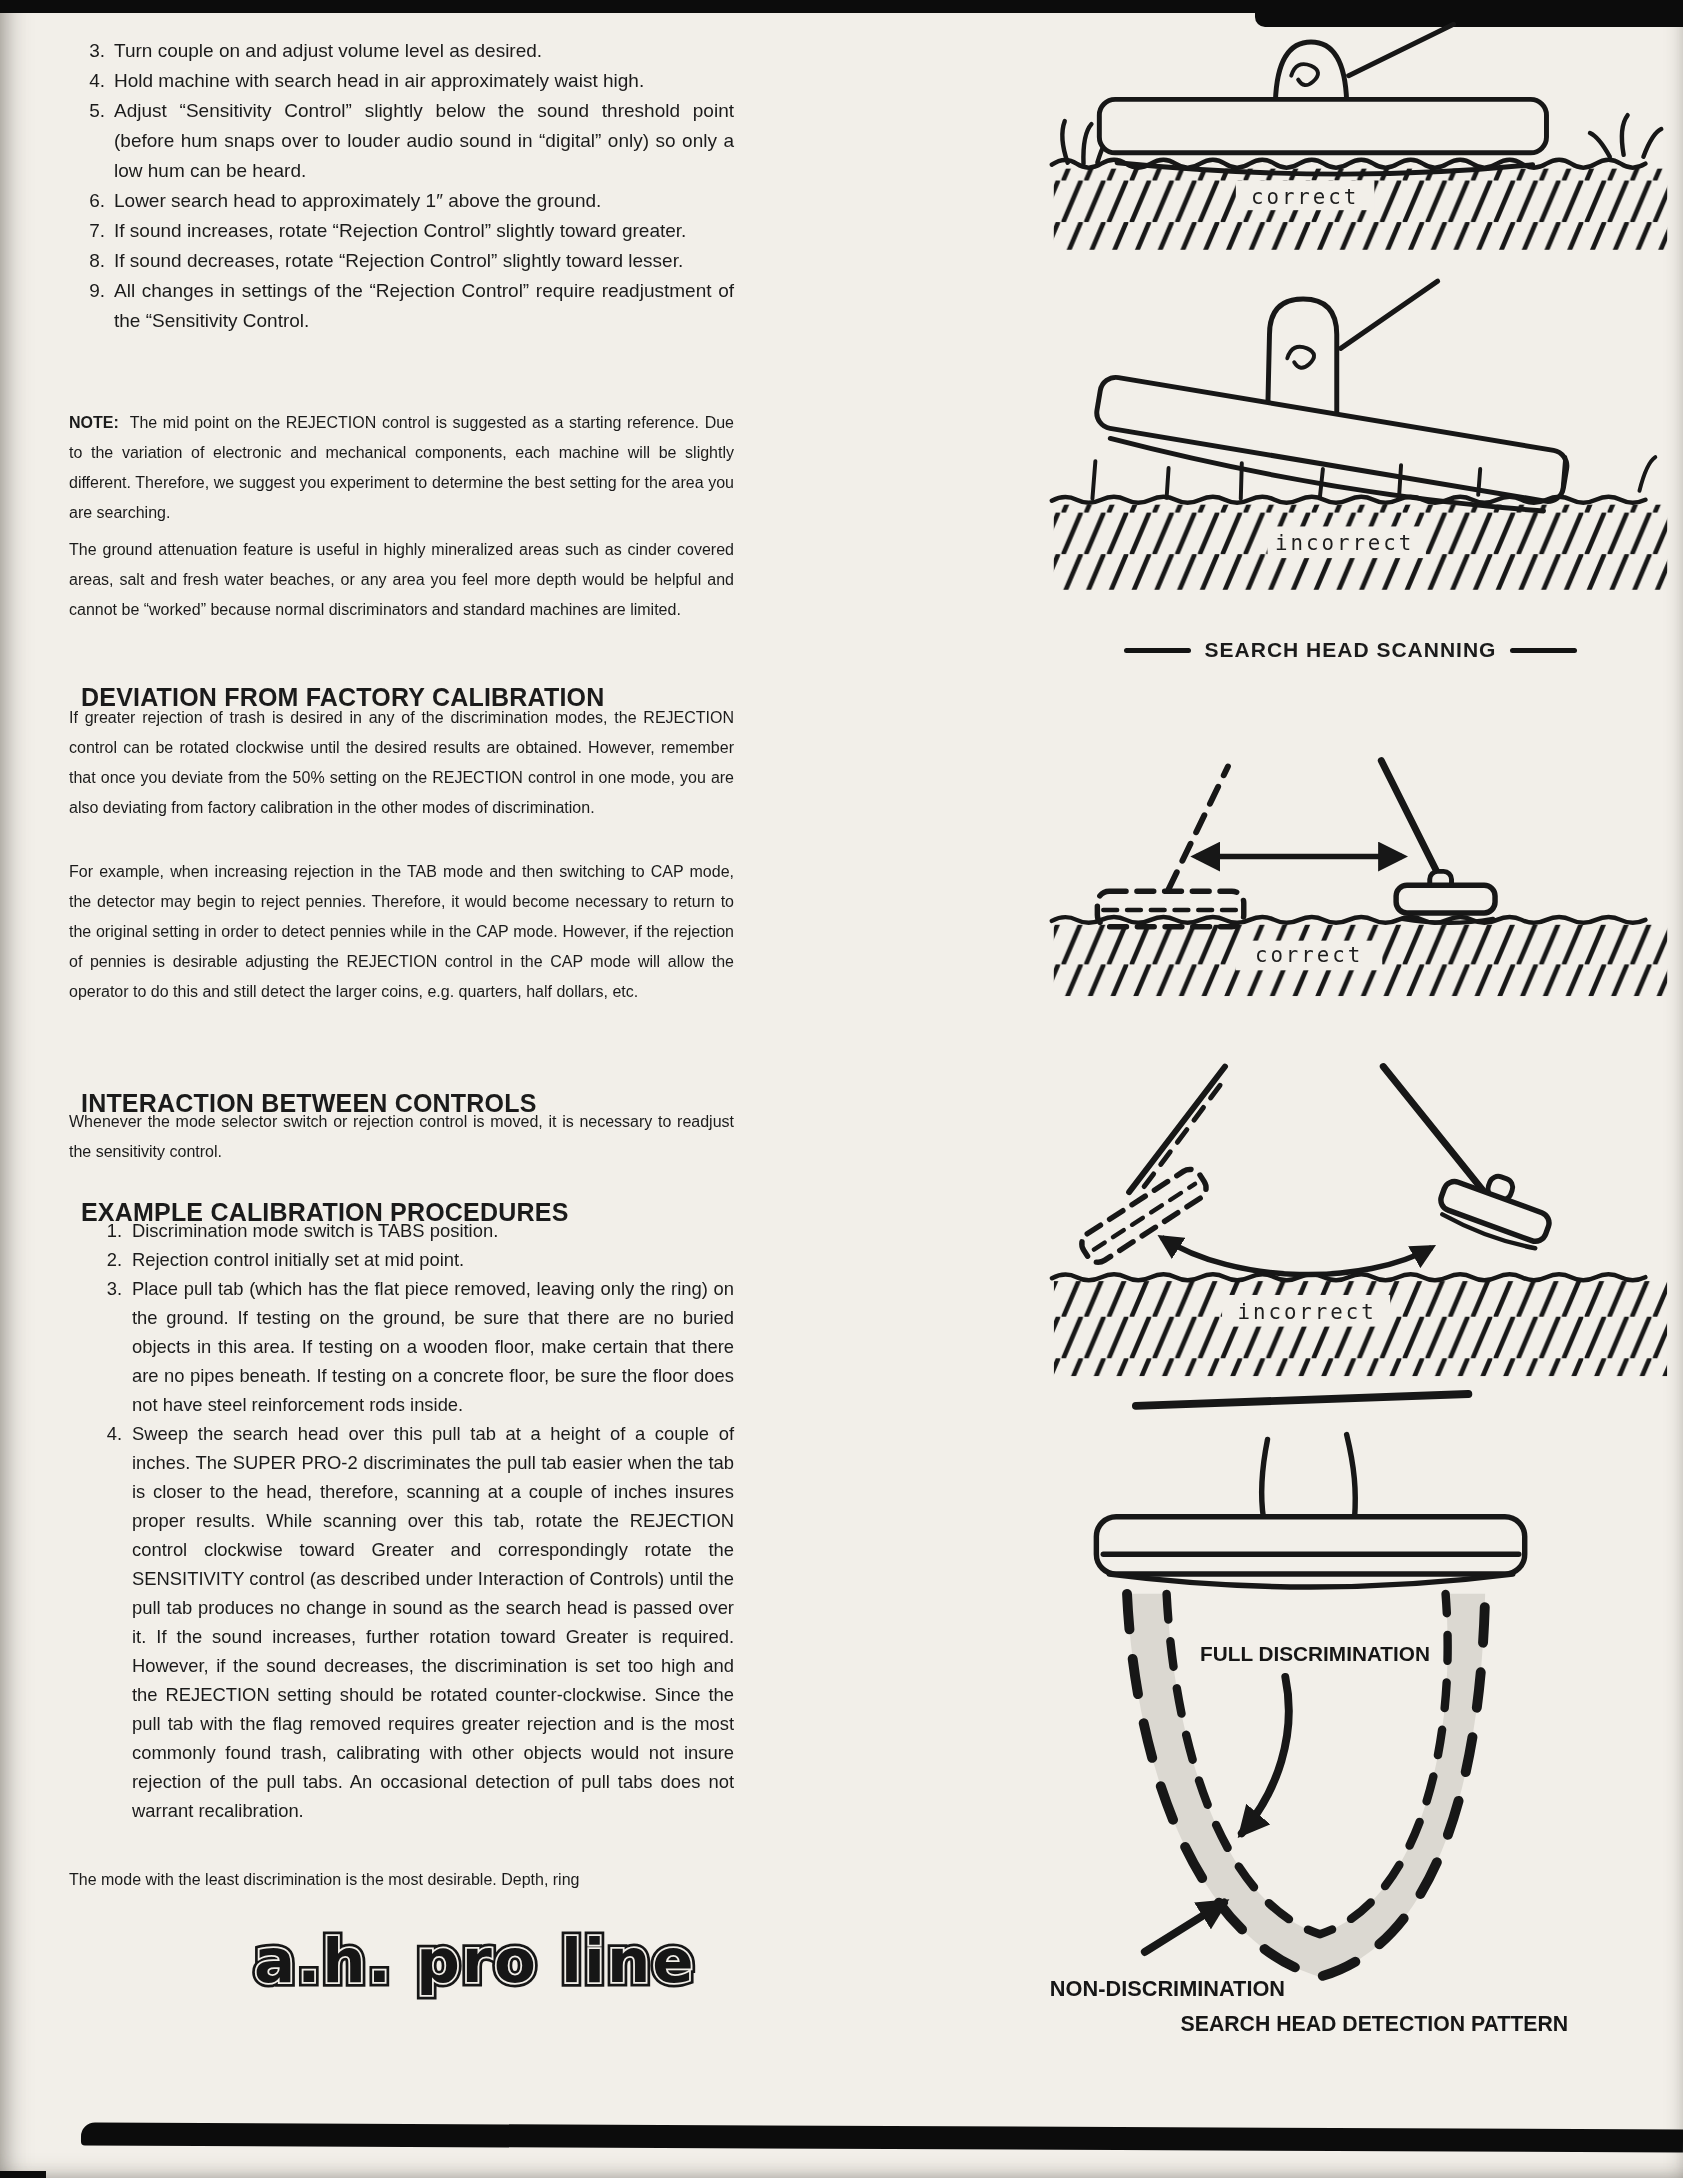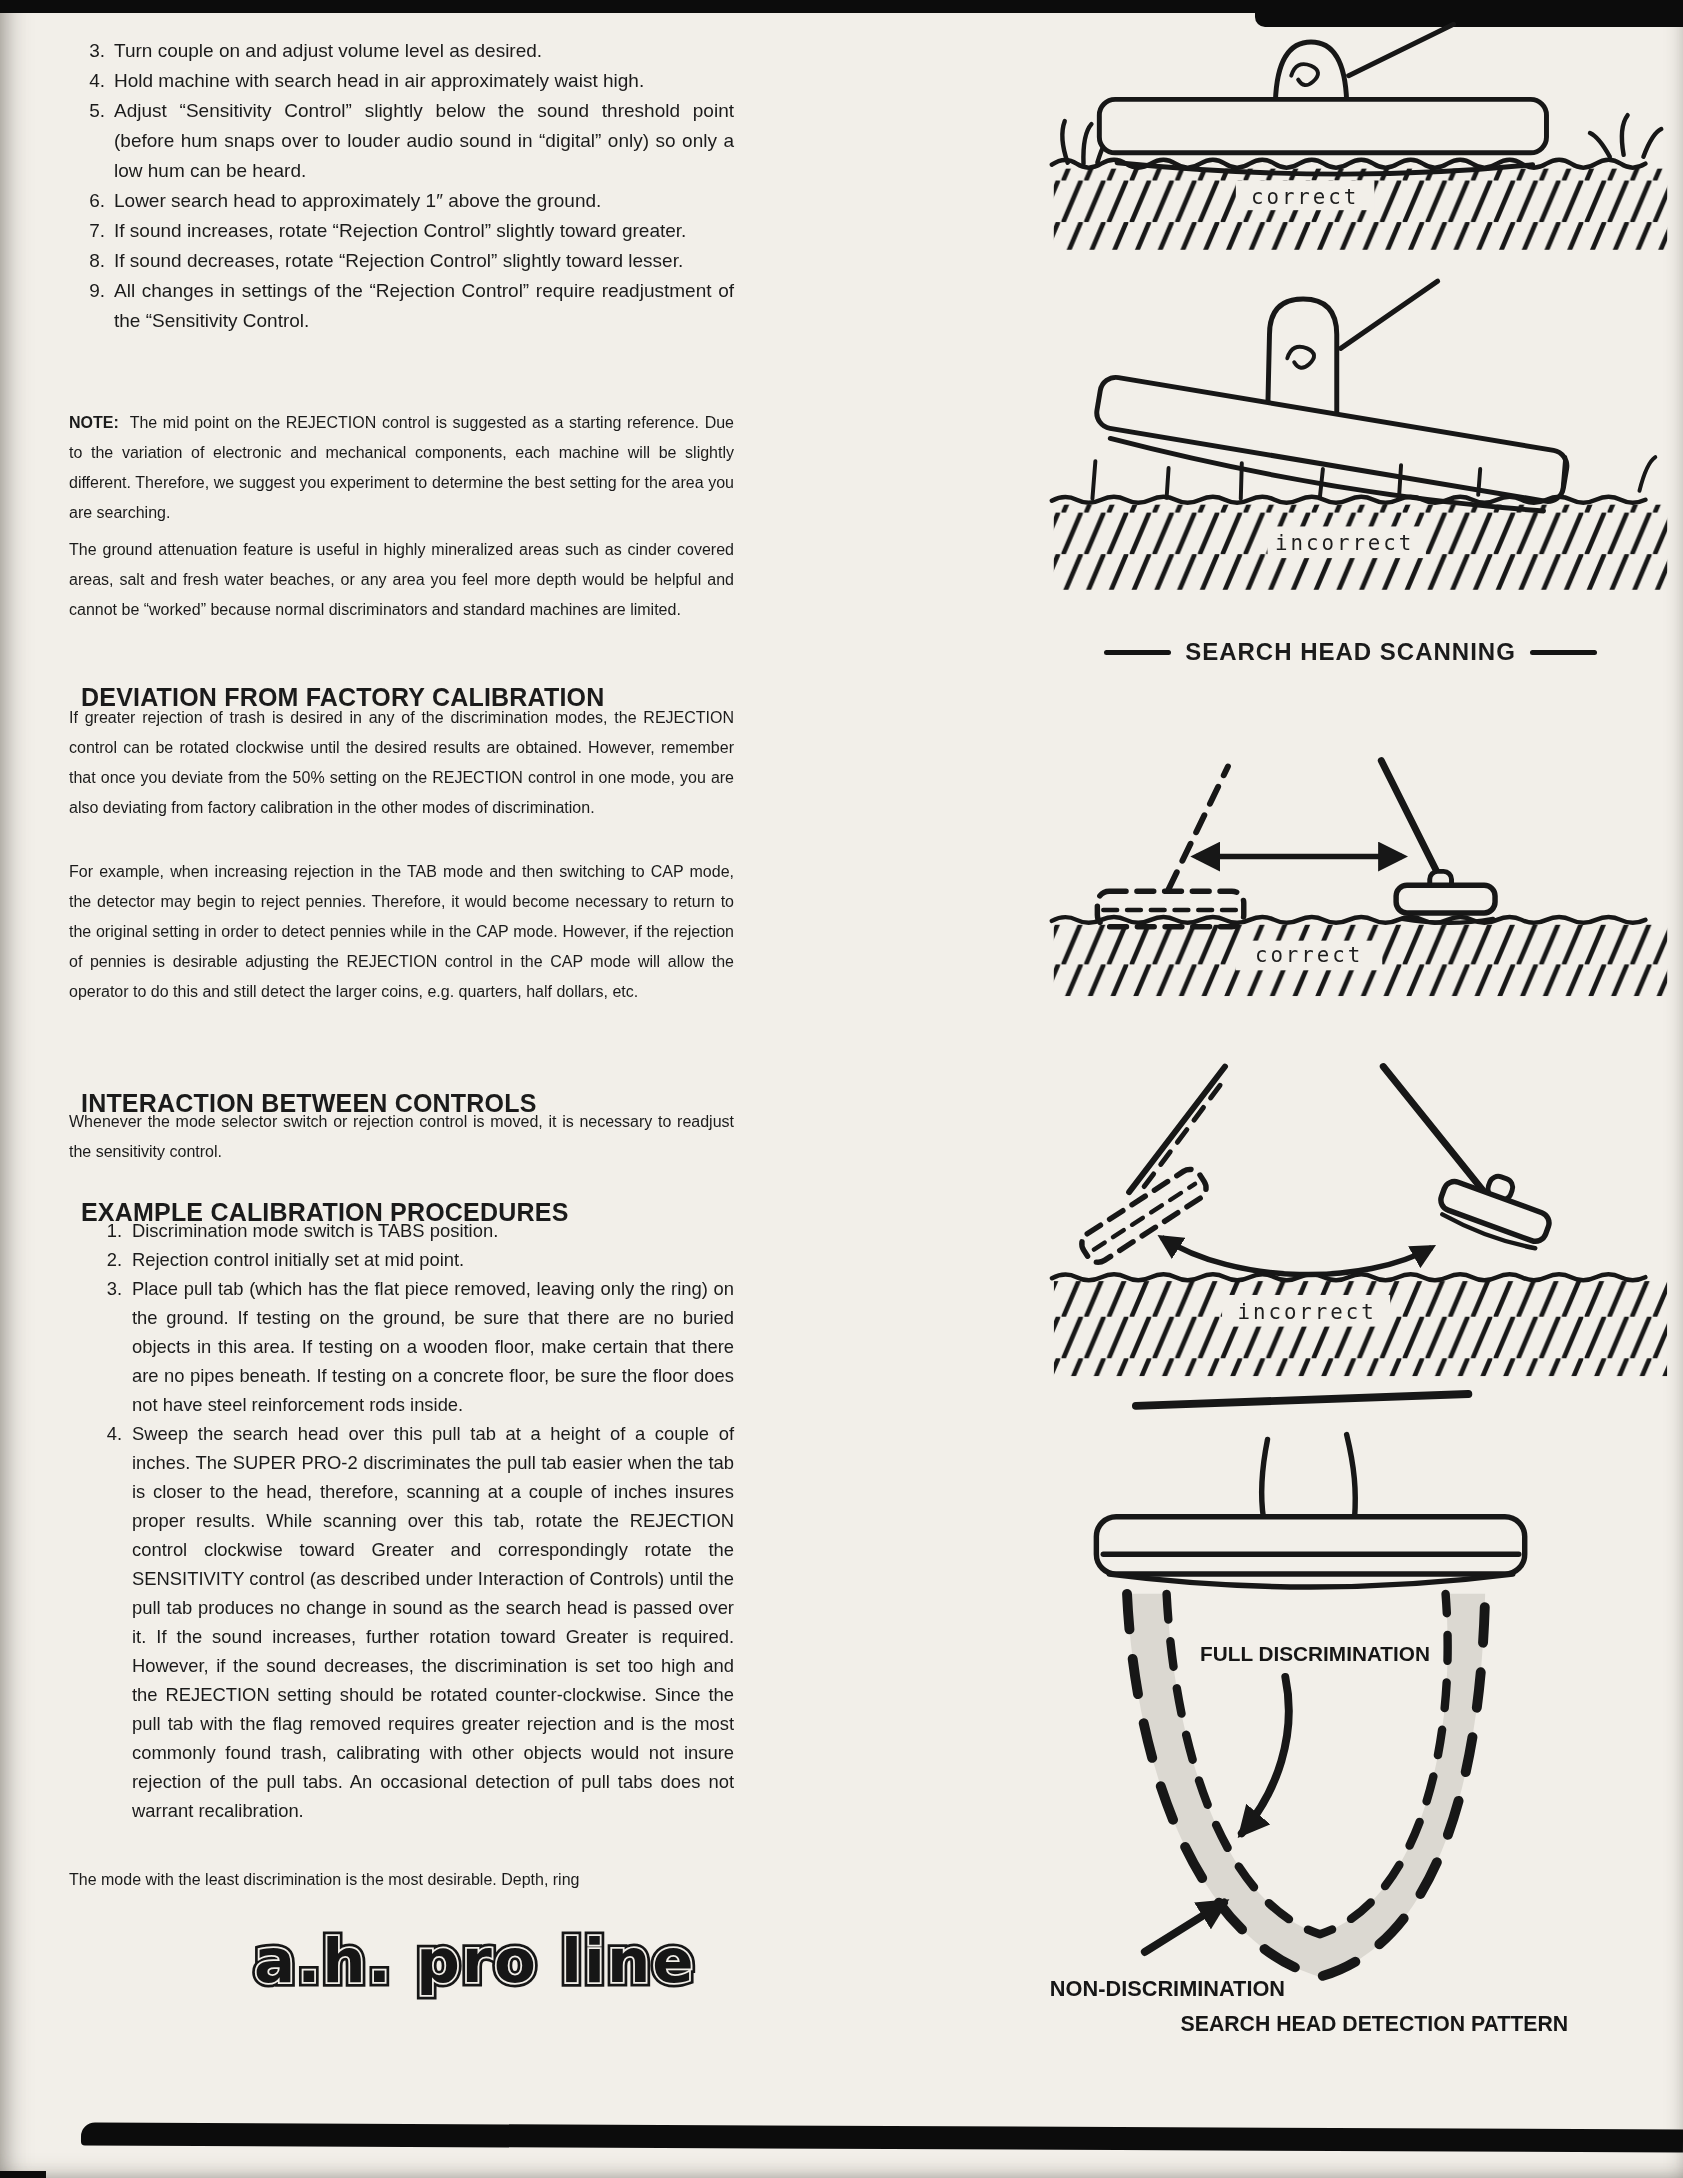--- a/index.html
+++ b/index.html
@@ -18,21 +18,21 @@
   .li{display:flex;font-size:19px;line-height:30px;}
   .li .n{width:36px;text-align:right;padding-right:9px;flex:none;font-weight:400;}
   .li .t{display:block;flex:1;text-align:justify;}
   .exl .li{font-size:18.4px;line-height:29px;}
   .exl .li .n{width:53px;padding-right:10px;}
   .note-b{font-weight:700;}
   svg text{font-family:"DejaVu Sans Mono",monospace;}
   svg .cap{font-family:"Liberation Sans",sans-serif;font-weight:700;}
   .scancap{position:absolute;left:1107px;top:638px;width:487px;display:flex;align-items:center;justify-content:center;gap:14px;}
   .scancap .rule{width:67px;height:5px;background:#141414;border-radius:3px;flex:none;}
-  .scancap .txt{font-size:24px;font-weight:700;letter-spacing:1px;white-space:nowrap;}
+  .scancap .txt{font-size:21px;font-weight:700;letter-spacing:1px;white-space:nowrap;}
   .logo{position:absolute;left:254px;top:1925px;width:495px;height:111px;}
   .logo span{position:absolute;left:0;top:0;white-space:nowrap;
     font-family:"DejaVu Sans",sans-serif;font-weight:700;font-size:61px;letter-spacing:2px;}
   .logo .l1{-webkit-text-stroke:9px #161616;color:#161616;}
   .logo .l2{-webkit-text-stroke:3.5px #f2efe9;color:transparent;}
   .logo .l3{color:#161616;}
 </style>
 </head>
 <body>
 

